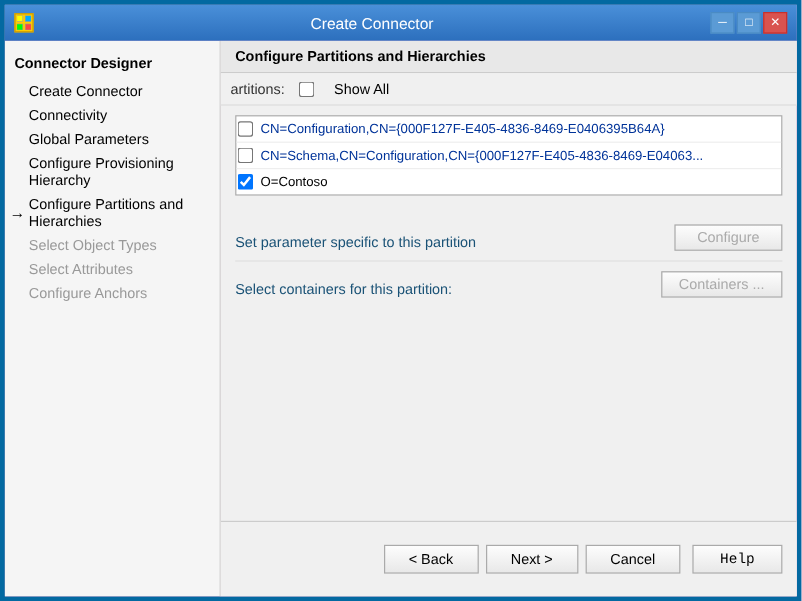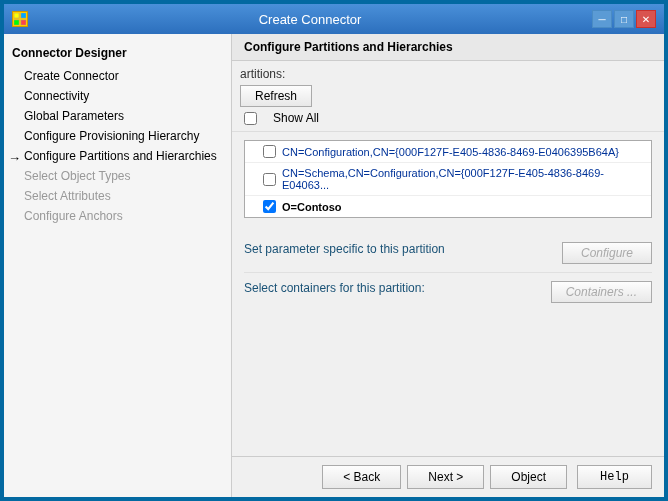--- a/index.html
+++ b/index.html
@@ -66,21 +66,21 @@
     .title-btn.minimize, .title-btn.maximize {
       background: #5b9bd5;
       border: 1px solid #4a8bc4;
     }
     .content-area {
       display: flex;
       flex: 1;
       overflow: hidden;
     }
     .sidebar {
-      width: 228px;
+      width: 180px;
       background: #f5f5f5;
       border-right: 1px solid #ccc;
       padding: 8px 0;
       flex-shrink: 0;
     }
     .sidebar-header {
       font-size: 12px;
       font-weight: 600;
       padding: 4px 8px 6px 8px;
       color: #000;
@@ -121,27 +121,26 @@
       background: #e8e8e8;
       border-bottom: 1px solid #ccc;
       padding: 6px 12px;
       font-size: 12px;
       font-weight: 600;
       color: #000;
       flex-shrink: 0;
     }
     .toolbar {
       display: flex;
-      align-items: flex-start;
+      align-items: flex-end;
       padding: 6px 8px;
       background: #f0f0f0;
       border-bottom: 1px solid #ddd;
       gap: 4px;
       flex-shrink: 0;
-      flex-direction: column;
     }
     .toolbar-label {
       font-size: 12px;
       color: #333;
       margin-right: 4px;
     }
     .toolbar-btn {
       padding: 3px 14px;
       background: linear-gradient(to bottom, #fdfdfd, #e8e8e8);
       border: 1px solid #aaa;
@@ -158,80 +157,78 @@
     }
     .partitions-container {
       margin: 8px 12px;
       background: white;
       border: 1px solid #aaa;
       flex-shrink: 0;
     }
     .partition-item {
       display: flex;
       align-items: center;
-      padding: 4px 18px;
+      padding: 4px 1px;
       border-bottom: 1px solid #eee;
       gap: 6px;
       font-size: 12px;
     }
     .partition-item:last-child {
       border-bottom: none;
     }
     .partition-item input[type="checkbox"] {
       margin: 0;
       flex-shrink: 0;
     }
     .partition-text {
       color: #003399;
       font-size: 11px;
     }
     .partition-text.checked {
       color: #000;
-      font-weight: bold;
     }
     .settings-section {
       margin: 8px 12px;
       padding: 0;
     }
     .settings-row {
       display: flex;
-      align-items: flex-start;
+      align-items: flex-end;
       justify-content: space-between;
       padding: 8px 0;
       border-bottom: 1px solid #e0e0e0;
     }
     .settings-row:last-child {
       border-bottom: none;
     }
     .settings-label {
       font-size: 12px;
       color: #1a5276;
     }
     .settings-btn {
       padding: 3px 14px;
       background: linear-gradient(to bottom, #fdfdfd, #e8e8e8);
       border: 1px solid #aaa;
       font-size: 12px;
       cursor: pointer;
       color: #999;
       min-width: 90px;
-      font-style: italic;
     }
     .settings-btn:disabled {
       color: #aaa;
       cursor: default;
     }
     .spacer {
       flex: 1;
     }
     .footer {
       display: flex;
       justify-content: flex-end;
       align-items: center;
-      padding: 8px 12px;
+      padding: 19px 12px;
       border-top: 1px solid #ccc;
       background: #f0f0f0;
       gap: 6px;
       flex-shrink: 0;
     }
     .footer-btn {
       padding: 4px 20px;
       background: linear-gradient(to bottom, #fdfdfd, #e8e8e8);
       border: 1px solid #aaa;
       font-size: 12px;
@@ -295,21 +292,20 @@
       <div class="sidebar-item disabled">
         <span>Configure Anchors</span>
       </div>
     </div>
 
     <div class="main-panel">
       <div class="main-header">Configure Partitions and Hierarchies</div>
 
       <div class="toolbar">
         <span class="toolbar-label">artitions:</span>
-        <button class="toolbar-btn">Refresh</button>
         <div class="show-all-container">
           <input type="checkbox" style="">
           <span>Show All</span>
         </div>
       </div>
 
       <div class="partitions-container">
         <div class="partition-item">
           <input type="checkbox" style="">
           <span class="partition-text">CN=Configuration,CN={000F127F-E405-4836-8469-E0406395B64A}</span>
@@ -333,18 +329,18 @@
           <span class="settings-label">Select containers for this partition:</span>
           <button class="settings-btn" disabled="">Containers ...</button>
         </div>
       </div>
 
       <div class="spacer"></div>
 
       <div class="footer">
         <button class="footer-btn">&lt; Back</button>
         <button class="footer-btn">Next &gt;</button>
-        <button class="footer-btn">Object</button>
+        <button class="footer-btn">Cancel</button>
         <button class="footer-btn help">Help</button>
       </div>
     </div>
   </div>
 </div>
 
 </body></html>

